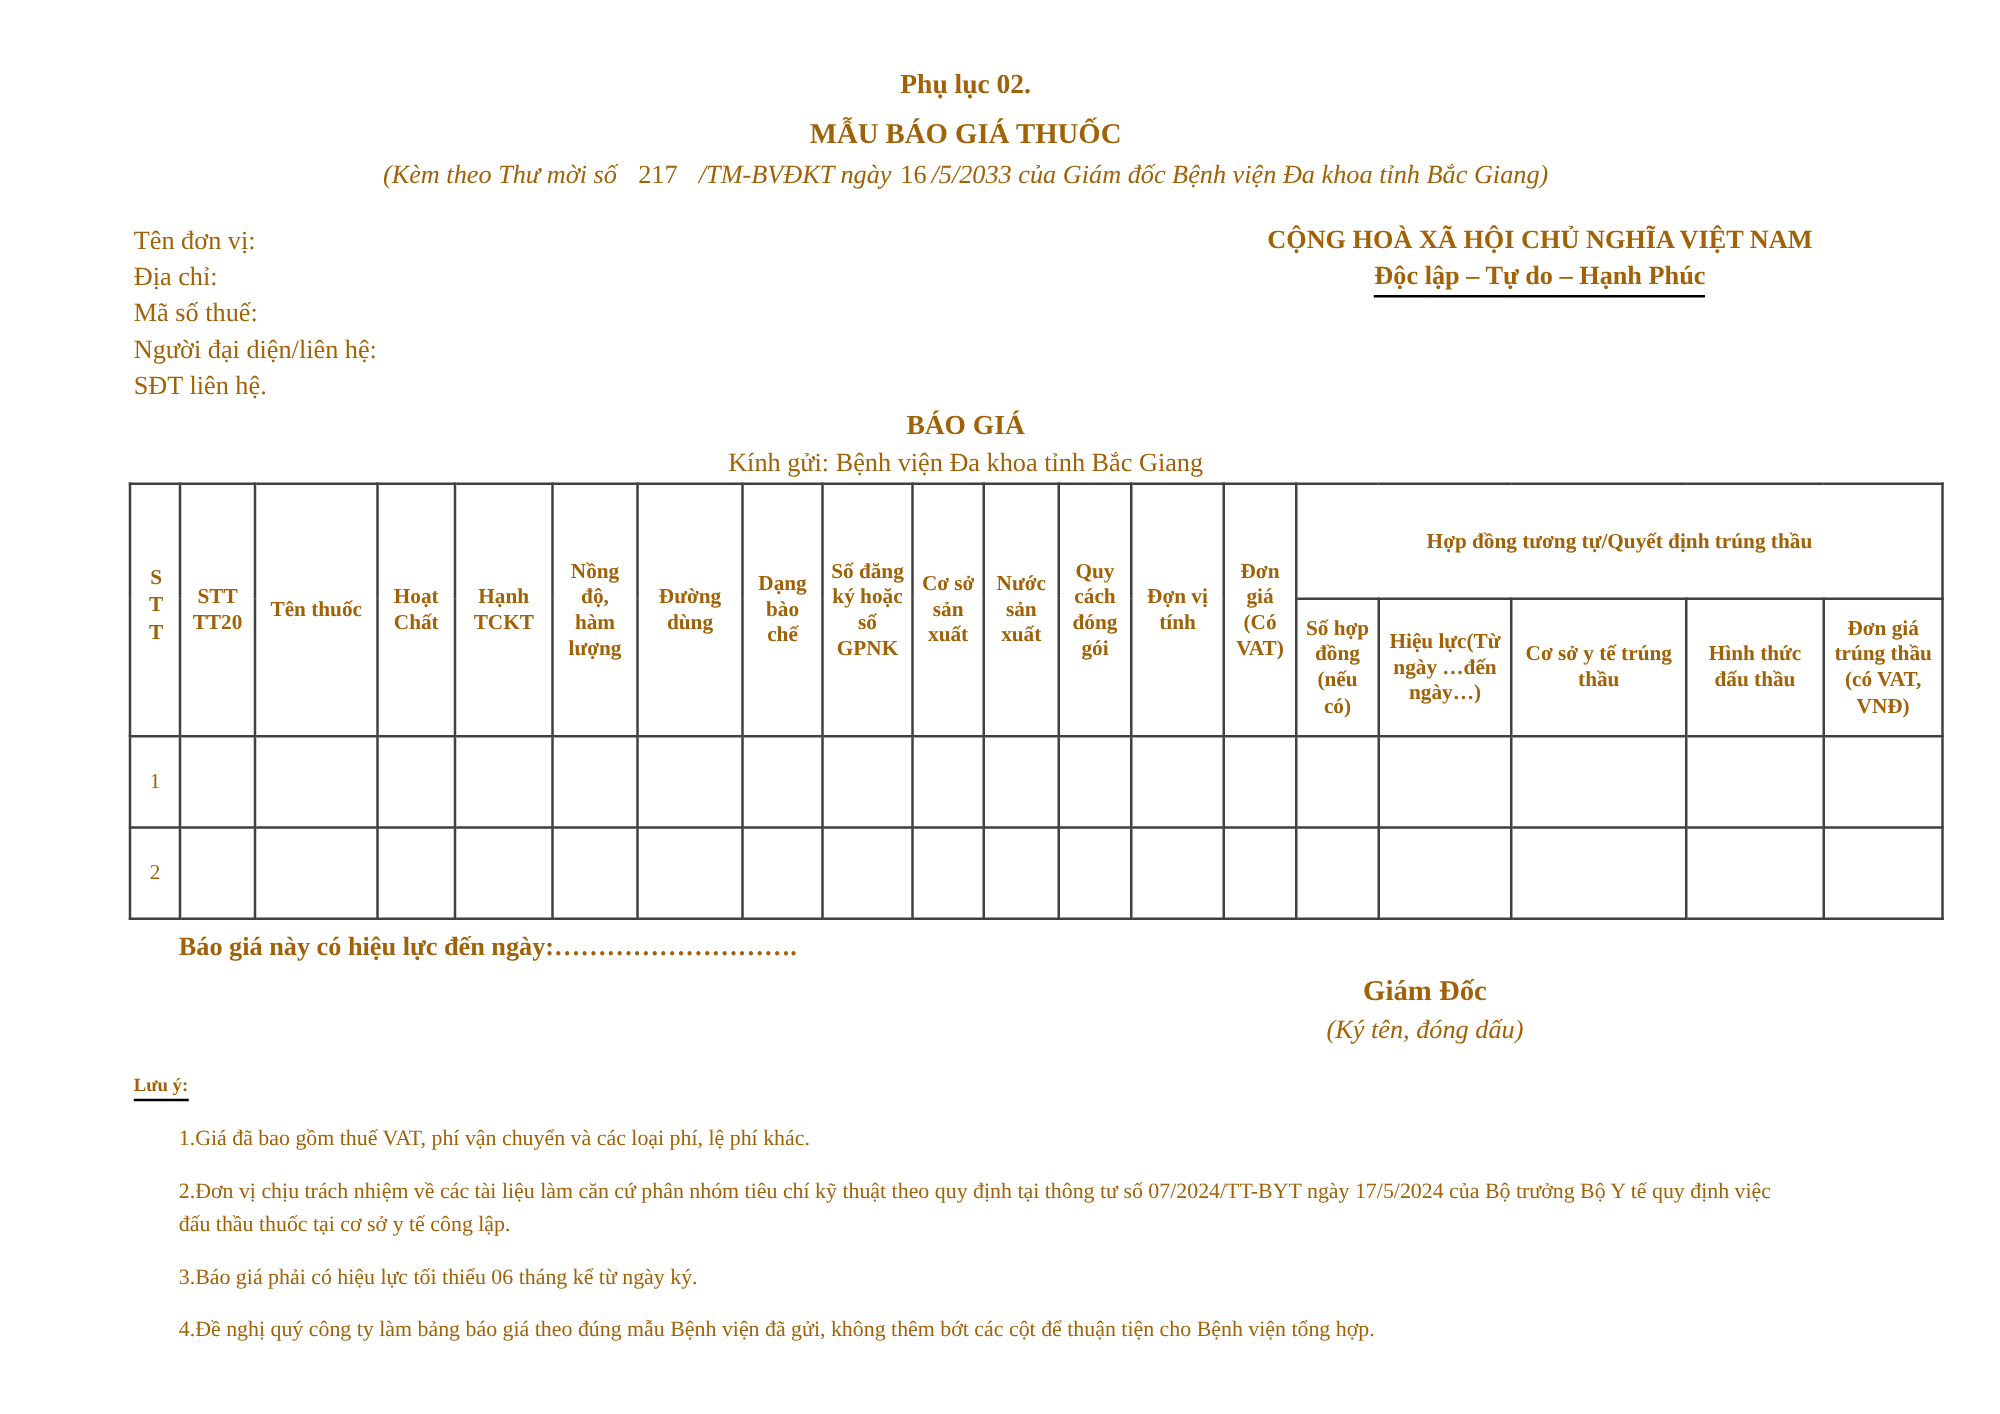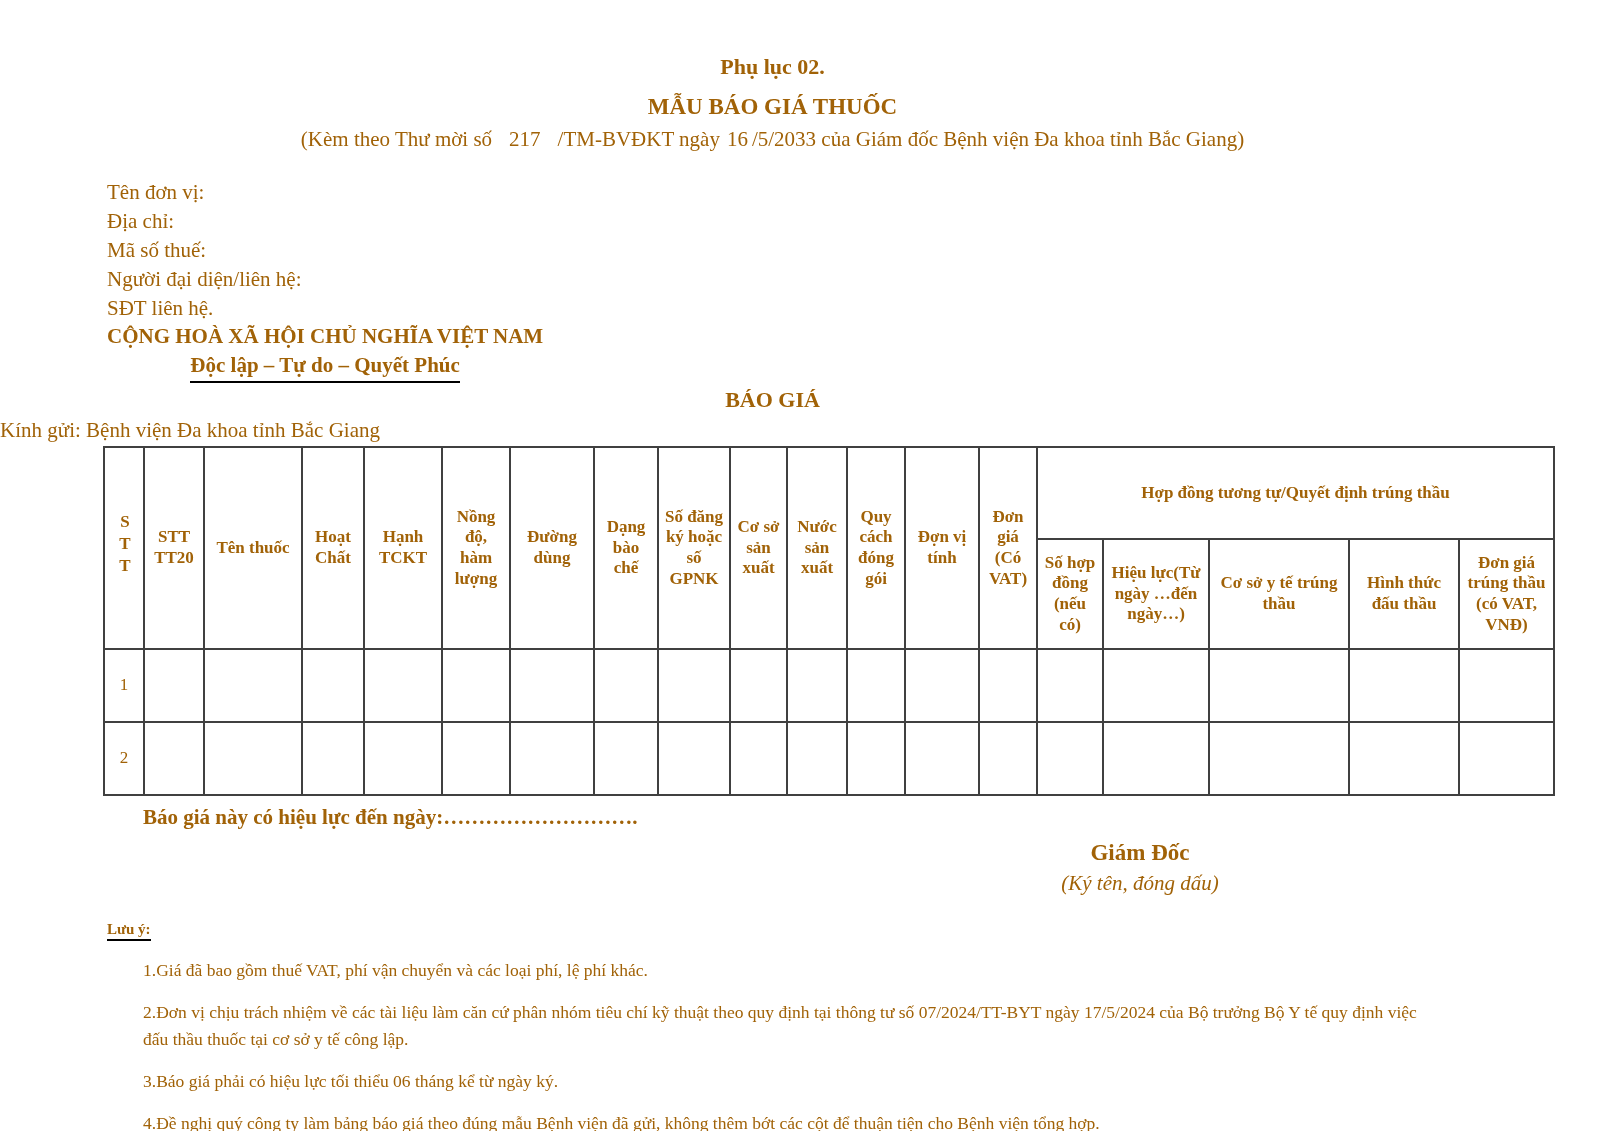--- a/index.html
+++ b/index.html
@@ -12,33 +12,33 @@
     overflow:hidden;
     margin-top:42px;
   }
   .content{width:1545px;}
 
   
   .titles{padding-top:12px;text-align:center;}
   .appendix{font-size:22px;font-weight:bold;}
   .doc-title{font-size:23px;font-weight:bold;margin-top:14px;}
   .doc-subtitle{font-size:21px;margin-top:7px;}
-  .it{}
+  .it{font-style:italic;}
   .num{font-style:normal;margin:0 17px;}
   .num2{font-style:normal;margin:0 4px 0 7px;}
 
   
-  .hdr-block{display:flex;justify-content:space-between;align-items:flex-start;margin:26px 95px 0 107px;flex-direction:column;}
+  .hdr-block{display:flex;justify-content:space-between;align-items:flex-start;margin:26px 95px 0 107px;}
   .sender{font-size:21px;line-height:29px;}
   .national{text-align:center;font-weight:bold;font-size:21px;line-height:27px;}
   .national .motto{display:inline-block;margin-top:2px;border-bottom:2px solid #000;padding-bottom:2px;}
 
   
   .quote-heading{text-align:center;font-size:22px;font-weight:bold;margin-top:4px;}
-  .recipient{font-size:21px;margin-top:5px;}
+  .recipient{text-align:center;font-size:21px;margin-top:5px;}
   .intro{margin:11px 60px 0 107px;font-size:21px;line-height:29px;}
 
   
   table.quote-table{
     border-collapse:collapse;
     table-layout:fixed;
     margin:3px 0 0 103px;
     width:1450px;
   }
   table.quote-table th, table.quote-table td{
@@ -92,21 +92,21 @@
     <div class="hdr-block">
       <div class="sender">
         <div>Tên đơn vị:</div>
         <div>Địa chỉ:</div>
         <div>Mã số thuế:</div>
         <div>Người đại diện/liên hệ:</div>
         <div>SĐT liên hệ.</div>
       </div>
       <div class="national">
         <div>CỘNG HOÀ XÃ HỘI CHỦ NGHĨA VIỆT NAM</div>
-        <div><span class="motto">Độc lập – Tự do – Quyết Phúc</span></div>
+        <div><span class="motto">Độc lập – Tự do – Hạnh Phúc</span></div>
       </div>
     </div>
 
     <div class="quote-heading">BÁO GIÁ</div>
     <div class="recipient">Kính gửi: Bệnh viện Đa khoa tỉnh Bắc Giang</div>
 
 
   </div>
 
   <table class="quote-table">

